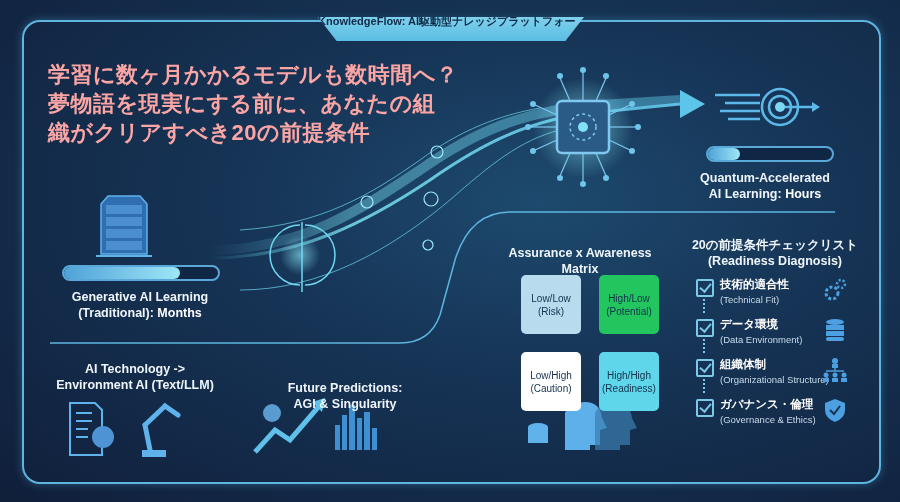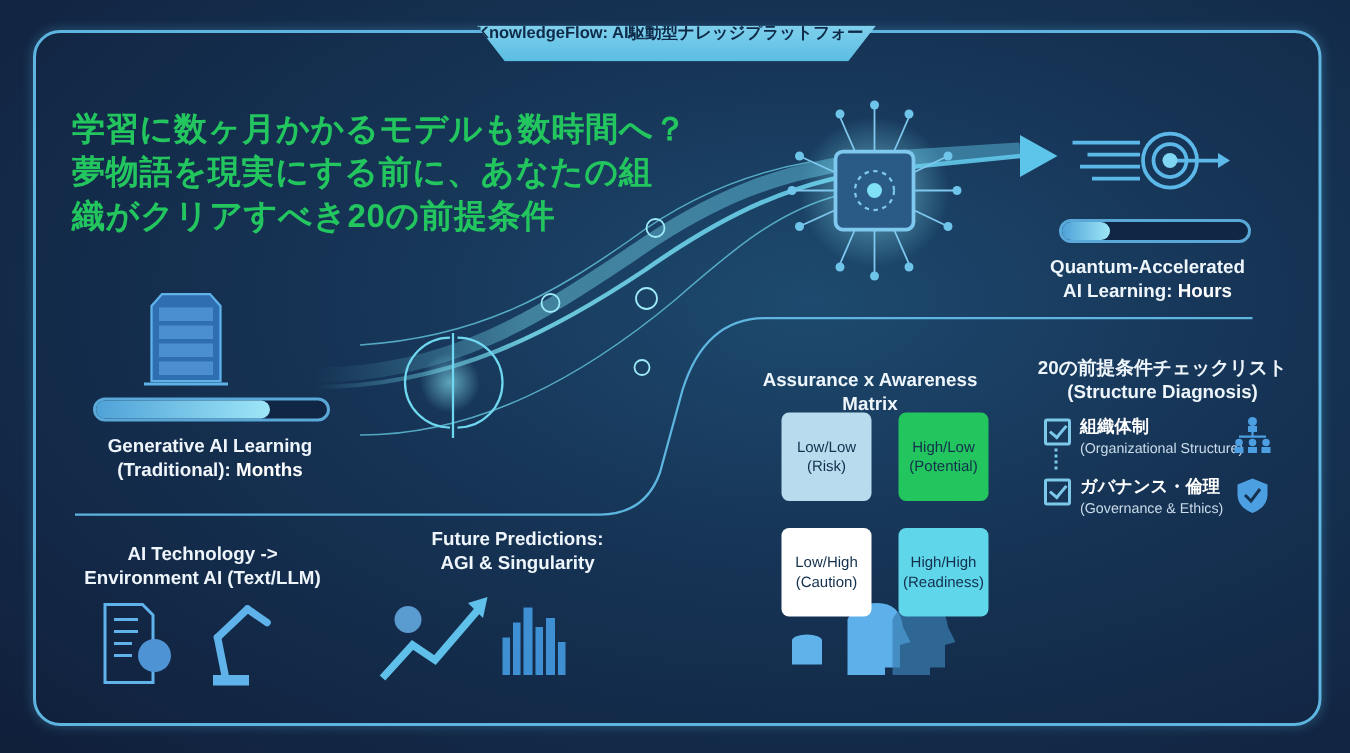--- a/index.html
+++ b/index.html
@@ -1,21 +1,21 @@
 <!DOCTYPE html>
 <html><head>
 <meta charset="utf-8">
 <style>
   html,body{margin:0;padding:0;}
   body{width:900px;height:502px;overflow:hidden;background:#132640;font-family:"Liberation Sans",sans-serif;color:#fff;position:relative;}
   .bg{position:absolute;inset:0;background:radial-gradient(ellipse at 60% 40%,#1d4a6e 0%,#163456 40%,#101f3a 100%);}
   .frame{position:absolute;left:22px;top:20px;width:855px;height:460px;border:2px solid #5db5e0;border-radius:18px;box-shadow:0 0 8px rgba(93,181,224,.35);}
   .top-tab{position:absolute;left:318px;top:17px;width:266px;height:24px;background:linear-gradient(180deg,#7fd0ec,#5bbde3);clip-path:polygon(0 0,100% 0,93% 100%,7% 100%);display:flex;align-items:center;justify-content:center;}
   .top-tab span{color:#0f2a48;font-size:11px;font-weight:bold;}
-  .headline{position:absolute;left:48px;top:60px;width:420px;font-size:22px;font-weight:bold;line-height:29px;color:#22c55e;letter-spacing:0.5px;margin-top:11px;}
+  .headline{position:absolute;left:48px;top:60px;width:420px;font-size:22px;font-weight:bold;line-height:29px;color:#fca5a5;letter-spacing:0.5px;}
   .svgart{position:absolute;inset:0;}
   .label{position:absolute;text-align:center;font-size:12.5px;font-weight:bold;color:#eef5fb;line-height:16px;}
   .accent{color:#ffffff;}
   .progress{position:absolute;height:12px;border:2px solid #5aa8d8;border-radius:8px;background:#102645;}
   .progress .fill{height:100%;border-radius:6px;background:linear-gradient(90deg,#4fa2d8,#9ee6f7);}
   .matrix{position:absolute;left:521px;top:275px;display:grid;grid-template-columns:60px 60px;grid-gap:4px;gap:18px;}
   .cell{height:59px;border-radius:5px;display:flex;align-items:center;justify-content:center;text-align:center;font-size:10px;line-height:13px;color:#13304d;}
   .checklist{position:absolute;left:694px;top:275px;width:180px;}
   .ck{position:relative;height:40px;}
   .ck .box{position:absolute;left:2px;top:4px;width:14px;height:14px;border:2px solid #7dc9ea;border-radius:2px;}
@@ -177,21 +177,21 @@
   </div>
 <div class="label" style="left:680px;top:170px;width:170px;">
   <div>Quantum-Accelerated</div>
   <div><span>AI Learning: </span><span class="accent">Hours</span></div>
 </div>
 
 <div class="label" style="left:40px;top:361px;width:190px;">
   <div>AI Technology -&gt;</div>
   <div>Environment AI (Text/LLM)</div>
 </div>
-<div class="label" style="left:250px;top:351px;width:190px;">
+<div class="label" style="left:250px;top:380px;width:190px;">
   <div>Future Predictions:</div>
   <div>AGI &amp; Singularity</div>
 </div>
 
 <div class="label" style="left:500px;top:245px;width:160px;">
   <div>Assurance x Awareness</div>
   <div>Matrix</div>
 </div>
 <div class="matrix">
   <div class="cell" style="background:#b8dcee">
@@ -215,23 +215,45 @@
   <div class="cell" style="background:#5fd6ea">
       <div>
         <div>High/High</div>
         <div>(Readiness)</div>
       </div>
     </div>
 </div>
 
 <div class="label" style="left:680px;top:237px;width:190px;">
   <div>20の前提条件チェックリスト</div>
-  <div>(Structure Diagnosis)</div>
+  <div>(Readiness Diagnosis)</div>
 </div>
 <div class="checklist">
+  <div class="ck">
+    <div class="box"></div>
+      <div class="dots"></div>
+    <div class="jp">技術的適合性</div>
+    <div class="en">(Technical Fit)</div>
+    <svg class="ico" viewBox="0 0 26 26">
+        <circle cx="10" cy="16" r="6" fill="none" stroke="#4c9fe0" stroke-width="3" stroke-dasharray="3 2"></circle>
+        <circle cx="19" cy="7" r="4" fill="none" stroke="#4c9fe0" stroke-width="2.5" stroke-dasharray="2 2"></circle>
+      </svg>
+  </div>
+  <div class="ck">
+    <div class="box"></div>
+      <div class="dots"></div>
+    <div class="jp">データ環境</div>
+    <div class="en">(Data Environment)</div>
+    <svg class="ico" viewBox="0 0 26 26">
+        <ellipse cx="13" cy="5" rx="9" ry="3" fill="#4c9fe0"></ellipse>
+        <rect x="4" y="8" width="18" height="5" fill="#4c9fe0"></rect>
+        <rect x="4" y="14" width="18" height="5" fill="#4c9fe0"></rect>
+        <rect x="4" y="20" width="18" height="4" rx="2" fill="#4c9fe0"></rect>
+      </svg>
+  </div>
   <div class="ck">
     <div class="box"></div>
       <div class="dots"></div>
     <div class="jp">組織体制</div>
     <div class="en">(Organizational Structure)</div>
     <svg class="ico" viewBox="0 0 26 26">
         <circle cx="13" cy="4" r="3" fill="#4c9fe0"></circle>
         <rect x="10" y="7" width="6" height="4" fill="#4c9fe0"></rect>
         <line x1="4" y1="14" x2="22" y2="14" stroke="#4c9fe0" stroke-width="1.5"></line>
         <line x1="13" y1="11" x2="13" y2="14" stroke="#4c9fe0" stroke-width="1.5"></line>

